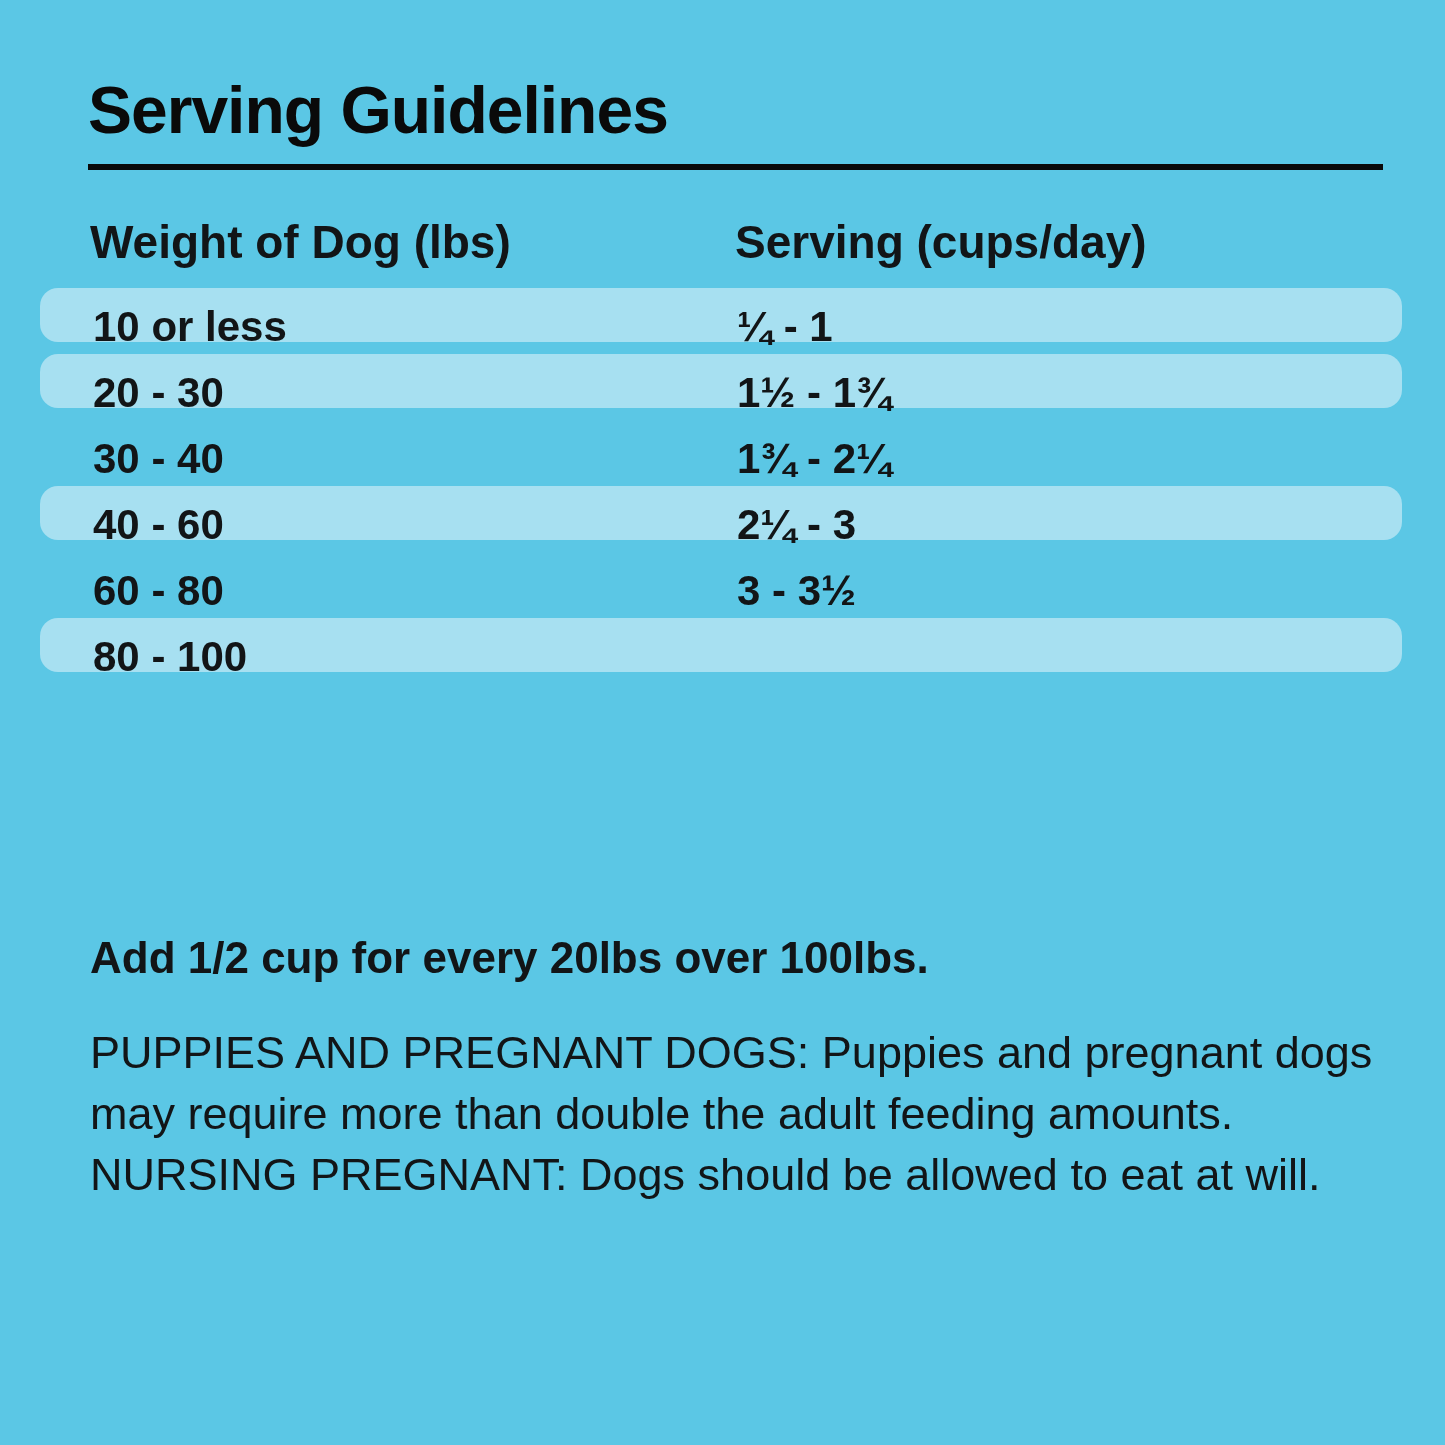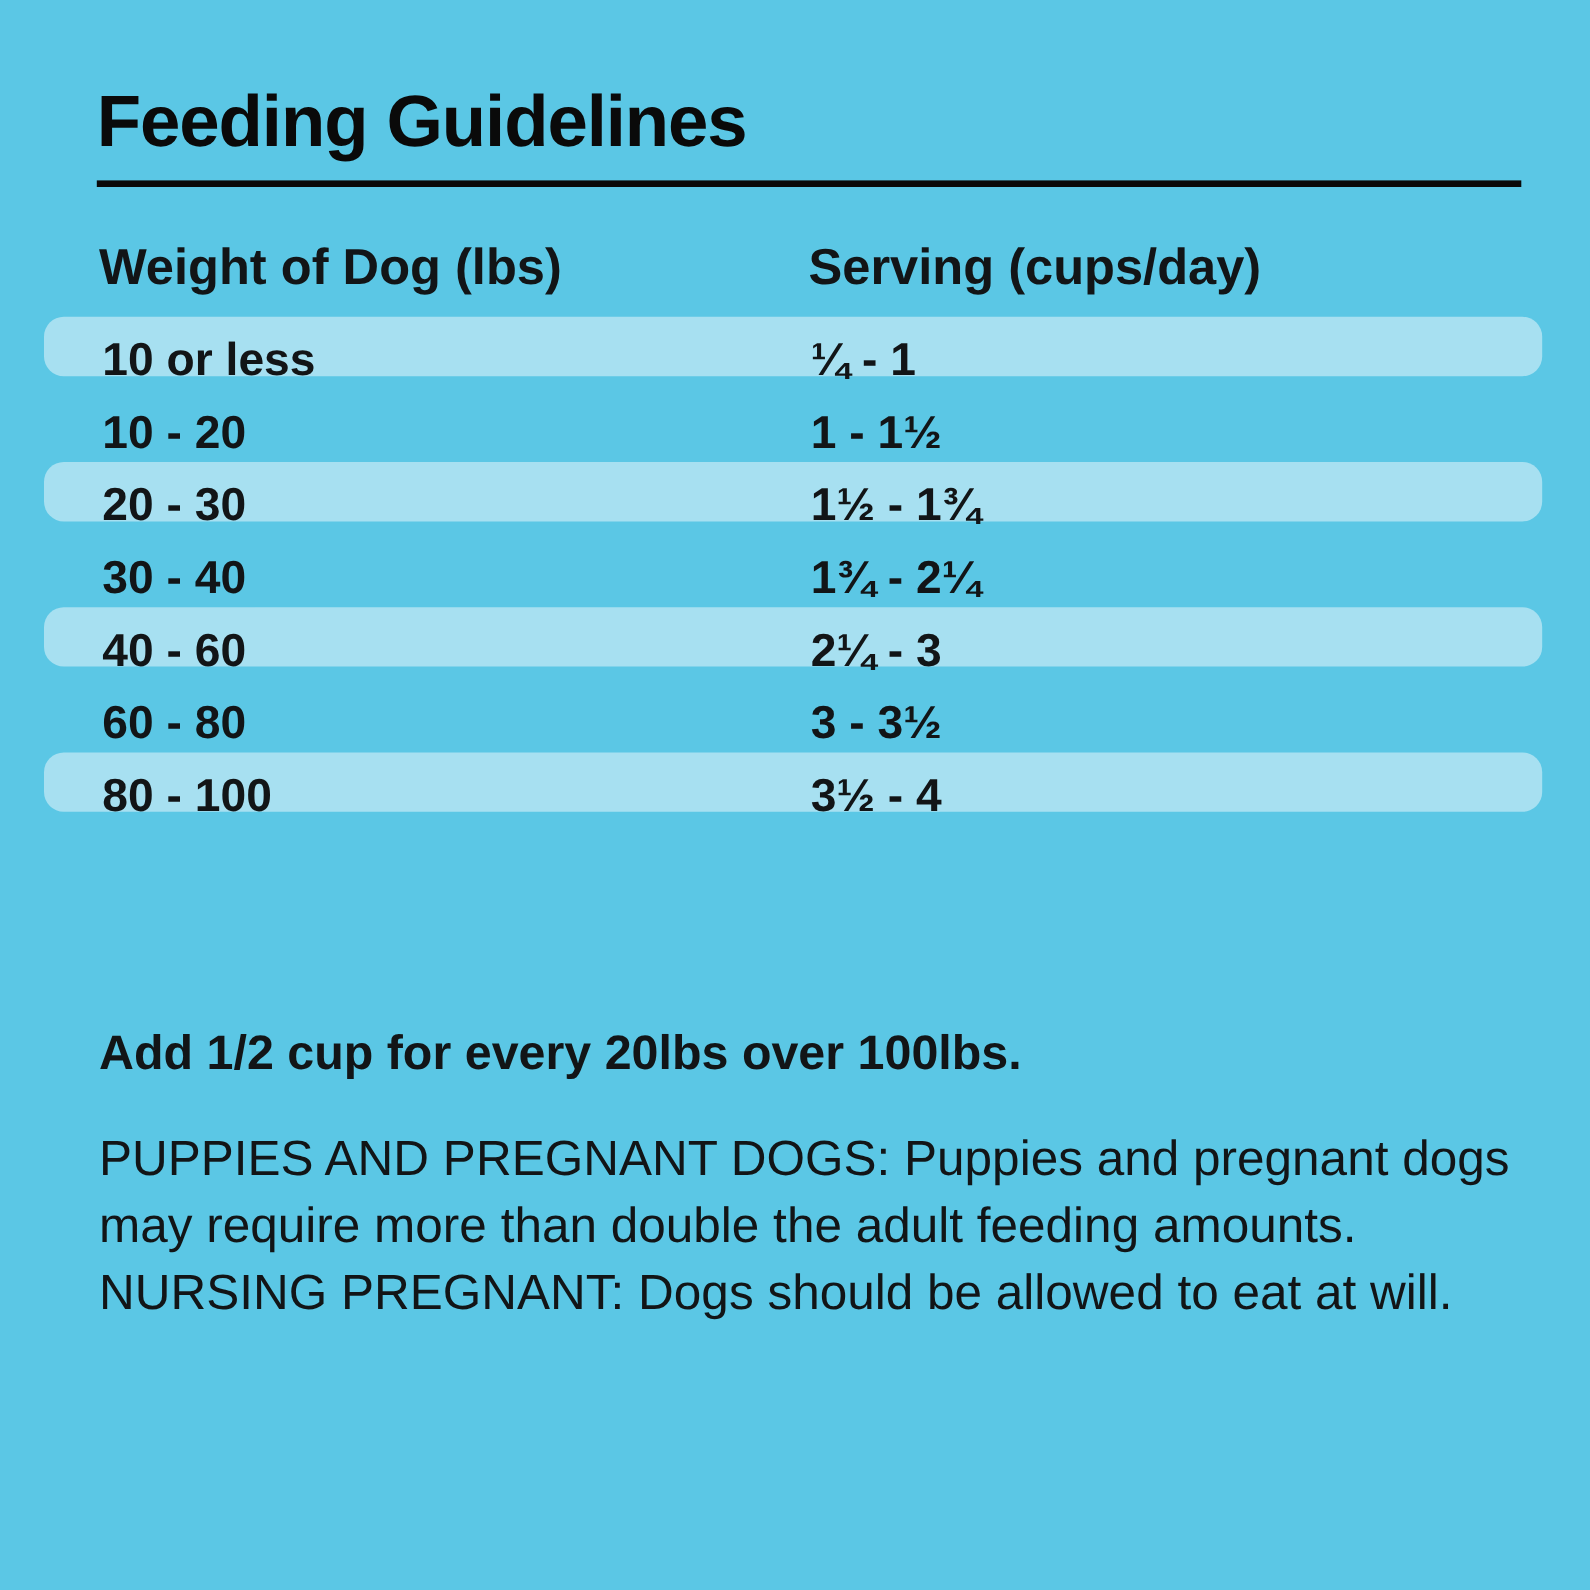--- a/index.html
+++ b/index.html
@@ -45,56 +45,51 @@
     position:absolute;left:90px;top:1022px;width:1285px;
     font-size:45px;font-weight:400;line-height:61px;
   }
   .paragraph b{font-weight:400;text-align:right;}
 </style>
 </head>
 <body>
 
 <div class="page">
 
-  <div class="title">Feeding Guidelines</div>
+  <div class="title">Serving Guidelines</div>
   <div class="rule"></div>
 
   <div class="col-headers">
     <div class="col-header c2">Serving (cups/day)</div>
     <div class="col-header c1">Weight of Dog (lbs)</div>
   </div>
 
   <div class="table">
     <div class="row striped">
       <span class="cell weight">10 or less</span>
       <span class="cell serving">¼ - 1</span>
-    </div>
-    <div class="row">
-      <span class="cell weight">10 - 20</span>
-      <span class="cell serving">1 - 1½</span>
     </div>
     <div class="row striped">
       <span class="cell weight">20 - 30</span>
       <span class="cell serving">1½ - 1¾</span>
     </div>
     <div class="row">
       <span class="cell weight">30 - 40</span>
       <span class="cell serving">1¾ - 2¼</span>
     </div>
     <div class="row striped">
       <span class="cell weight">40 - 60</span>
       <span class="cell serving">2¼ - 3</span>
     </div>
     <div class="row">
       <span class="cell weight">60 - 80</span>
       <span class="cell serving">3 - 3½</span>
     </div>
     <div class="row striped">
       <span class="cell weight">80 - 100</span>
-      <span class="cell serving">3½ - 4</span>
     </div>
   </div>
 
   <div class="note">Add 1/2 cup for every 20lbs over 100lbs.</div>
 
   <div class="paragraph">
     <b>PUPPIES AND PREGNANT DOGS:</b><span> Puppies and pregnant dogs may require more than double the adult feeding amounts. </span><b>NURSING PREGNANT:</b><span> Dogs should be allowed to eat at will.</span>
   </div>
 
 </div>

